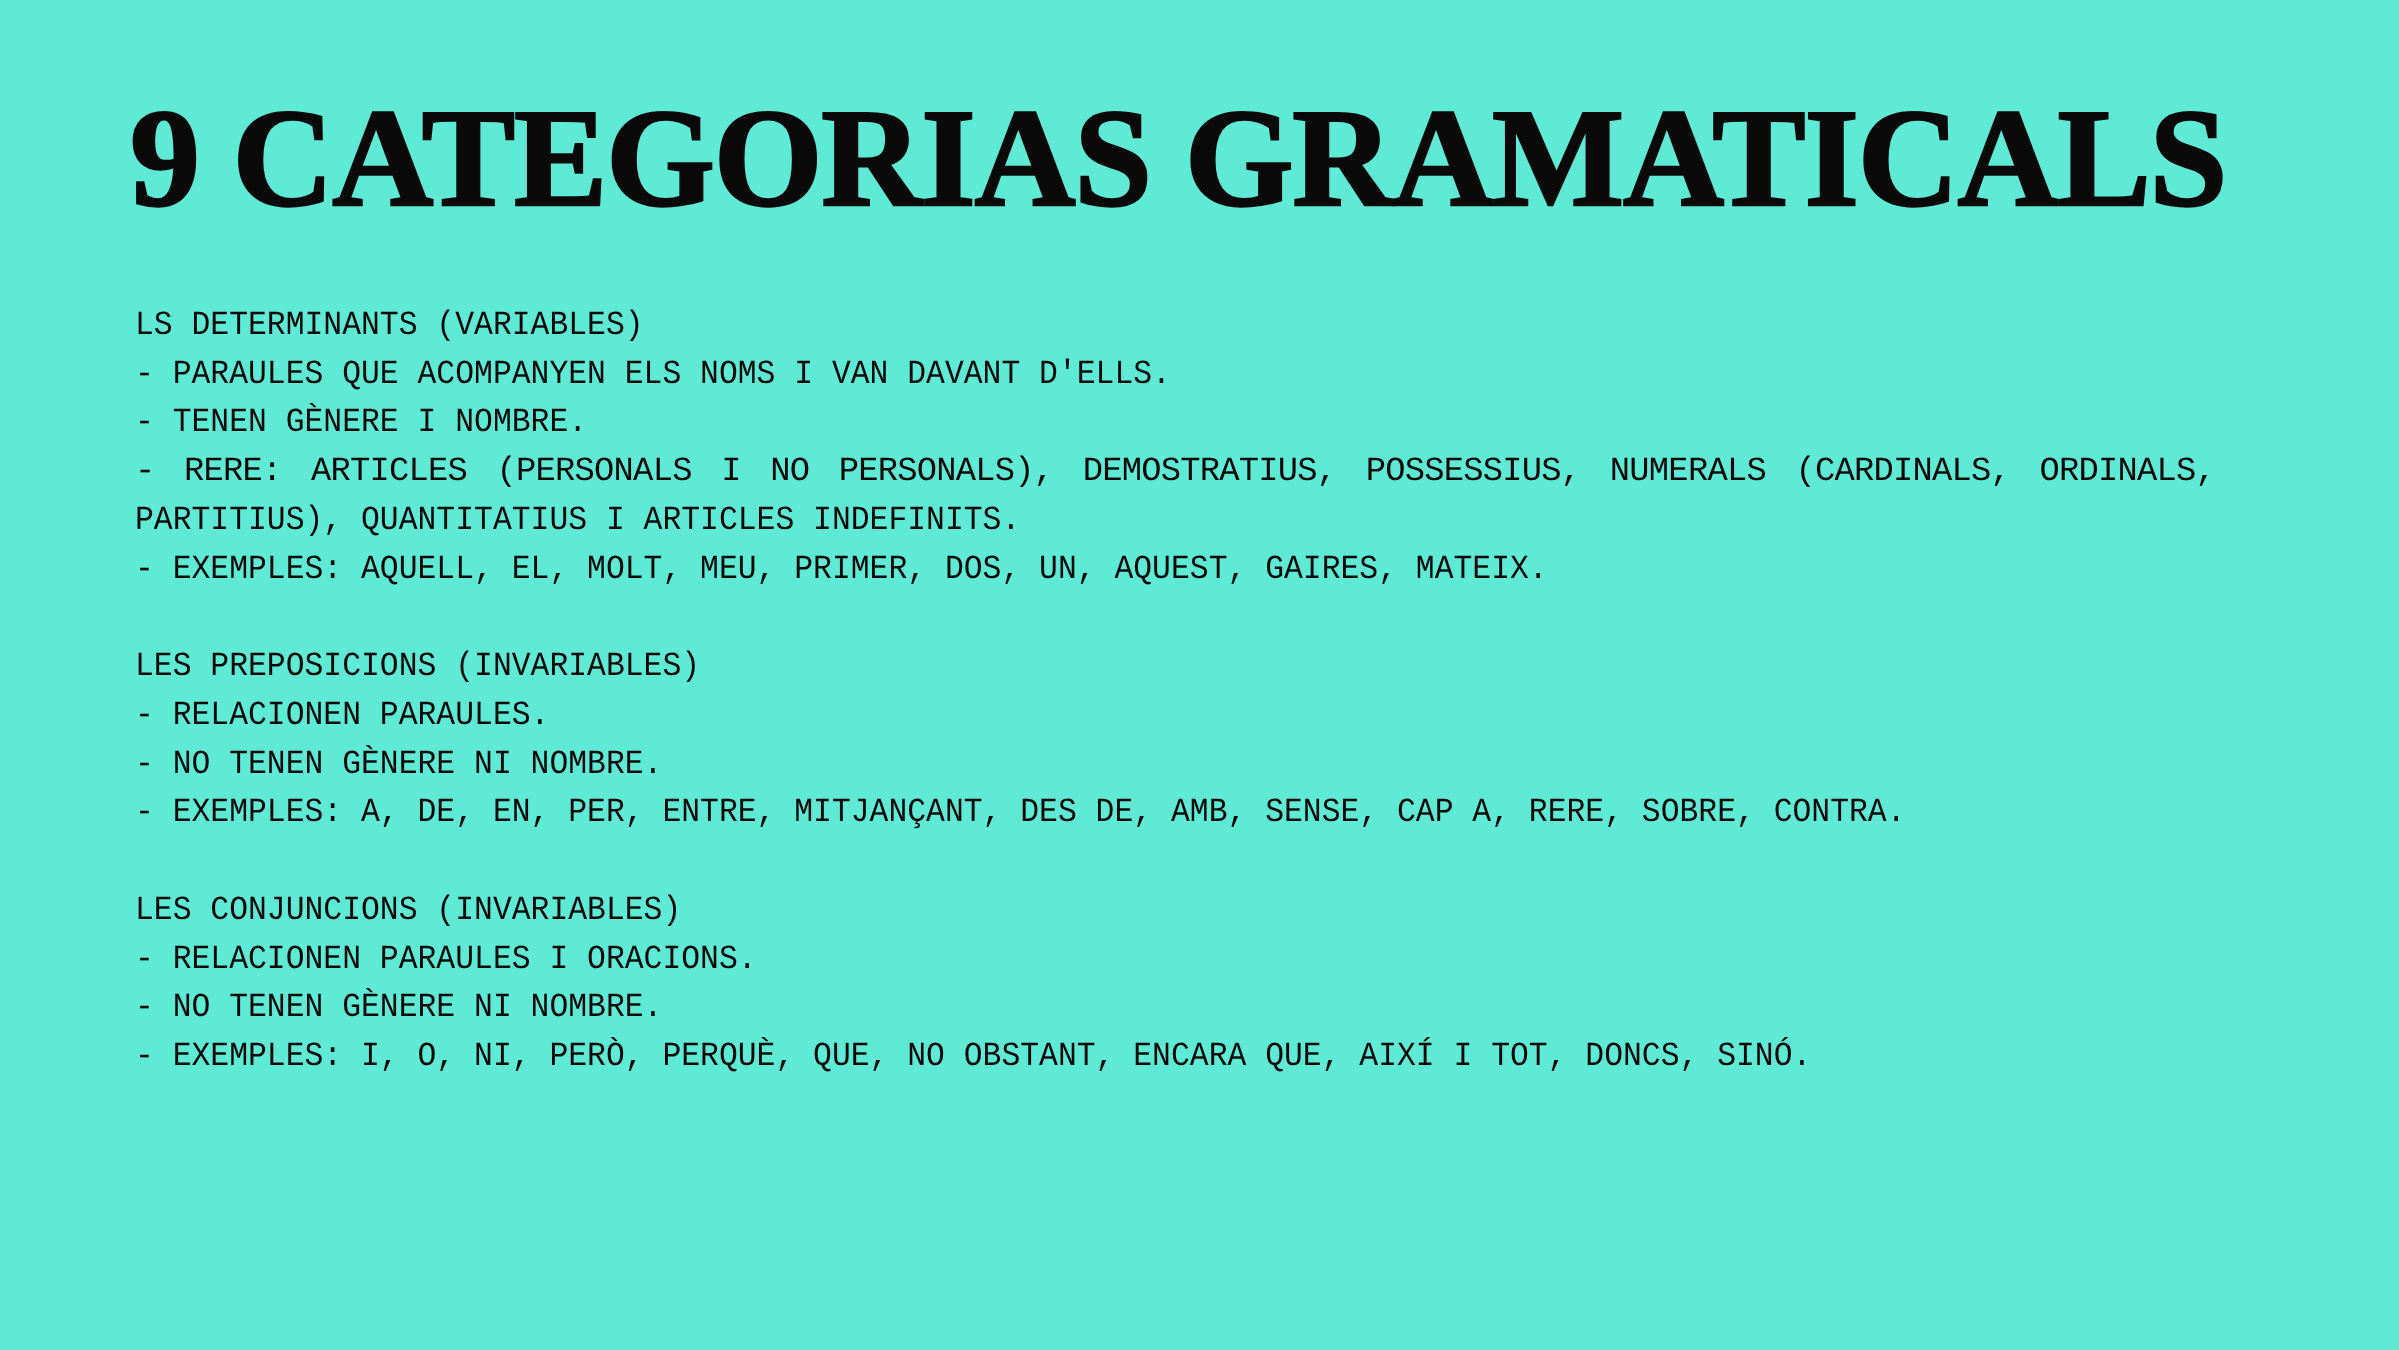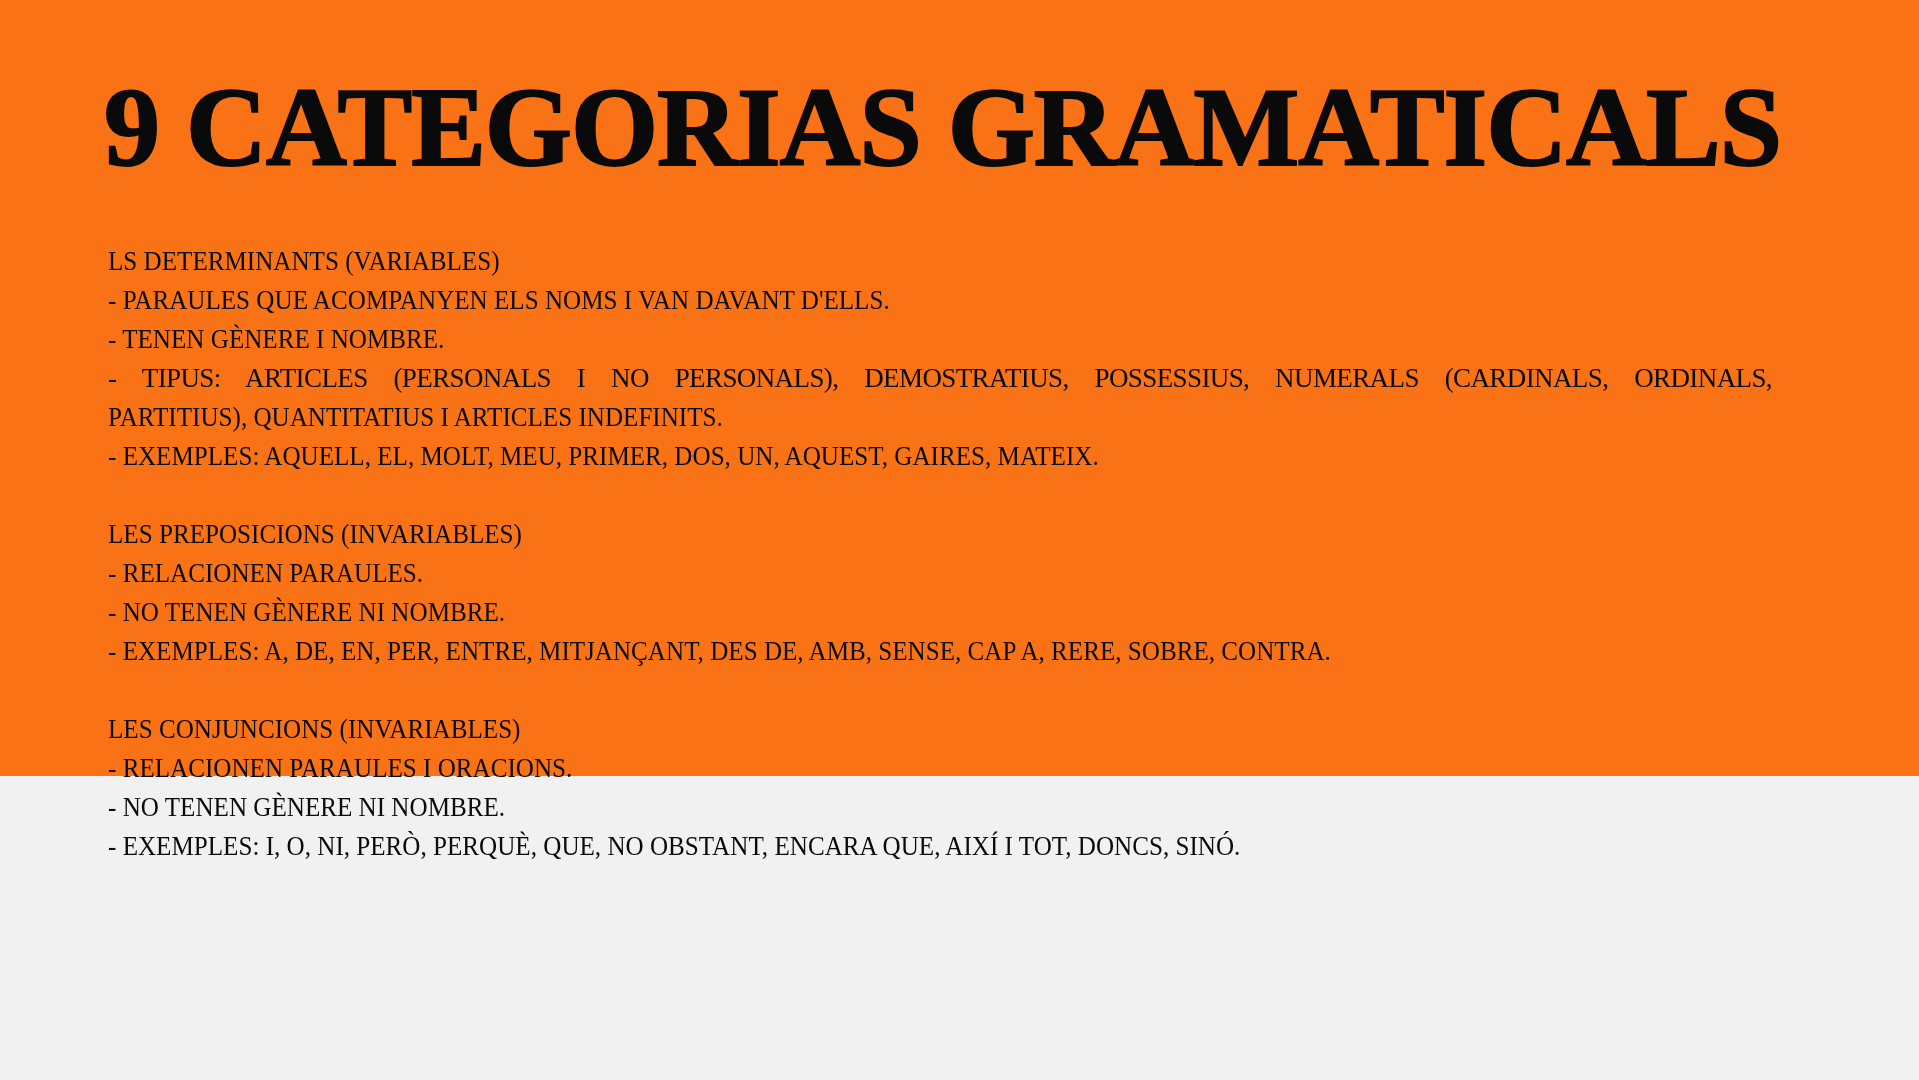--- a/index.html
+++ b/index.html
@@ -6,22 +6,22 @@
       margin: 0;
       padding: 0;
       width: 1919px;
       height: 1080px;
       background: #f1f1f1;
       overflow: hidden;
     }
     .slide {
       position: relative;
       width: 1919px;
-      height: 776px;
-      background: #f97316;
+      height: 1080px;
+      background: #5eead4;
       color: #0a0a0a;
     }
     .title {
       position: absolute;
       left: 104px;
       top: 62px;
       margin: 0;
       font-family: "Liberation Serif", "DejaVu Serif", serif;
       font-weight: 900;
       font-size: 112px;
@@ -30,21 +30,21 @@
       white-space: nowrap;
       transform-origin: left center;
       transform: scaleX(1.0);
       -webkit-text-stroke: 2px #0a0a0a;
     }
     .body {
       position: absolute;
       left: 108px;
       top: 242px;
       width: 1664px;
-      font-family: Liberation Serif, serif;
+      font-family: Liberation Mono, monospace;
       font-size: 27px;
       line-height: 39px;
     }
     .section {
       margin: 0 0 39px 0;
     }
     .line {
       display: block;
       white-space: nowrap;
       transform-origin: left center;
@@ -68,21 +68,21 @@
 
 <div class="slide">
   <h1 class="title">9 CATEGORIAS GRAMATICALS</h1>
 
   <div class="body">
 
     <div class="section">
       <span class="line">LS DETERMINANTS (VARIABLES)</span>
       <span class="line">- PARAULES QUE ACOMPANYEN ELS NOMS I VAN DAVANT D'ELLS.</span>
       <span class="line">- TENEN GÈNERE I NOMBRE.</span>
-      <span class="line justify">- TIPUS: ARTICLES (PERSONALS I NO PERSONALS), DEMOSTRATIUS, POSSESSIUS, NUMERALS (CARDINALS, ORDINALS,</span>
+      <span class="line justify">- RERE: ARTICLES (PERSONALS I NO PERSONALS), DEMOSTRATIUS, POSSESSIUS, NUMERALS (CARDINALS, ORDINALS,</span>
       <span class="line cont">PARTITIUS), QUANTITATIUS I ARTICLES INDEFINITS.</span>
       <span class="line">- EXEMPLES: AQUELL, EL, MOLT, MEU, PRIMER, DOS, UN, AQUEST, GAIRES, MATEIX.</span>
     </div>
 
     <div class="section">
       <span class="line">LES PREPOSICIONS (INVARIABLES)</span>
       <span class="line">- RELACIONEN PARAULES.</span>
       <span class="line">- NO TENEN GÈNERE NI NOMBRE.</span>
       <span class="line">- EXEMPLES: A, DE, EN, PER, ENTRE, MITJANÇANT, DES DE, AMB, SENSE, CAP A, RERE, SOBRE, CONTRA.</span>
     </div>

